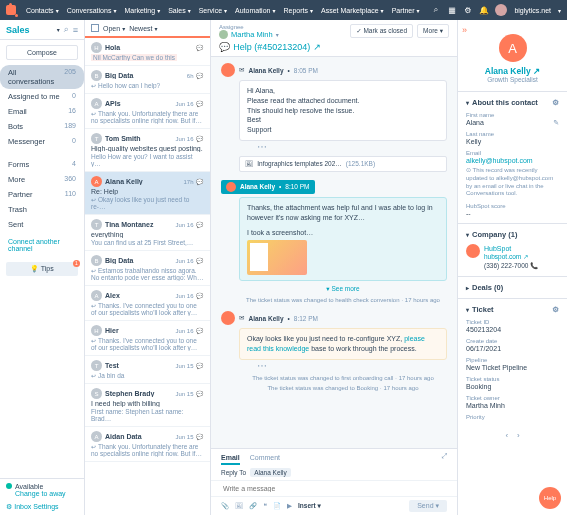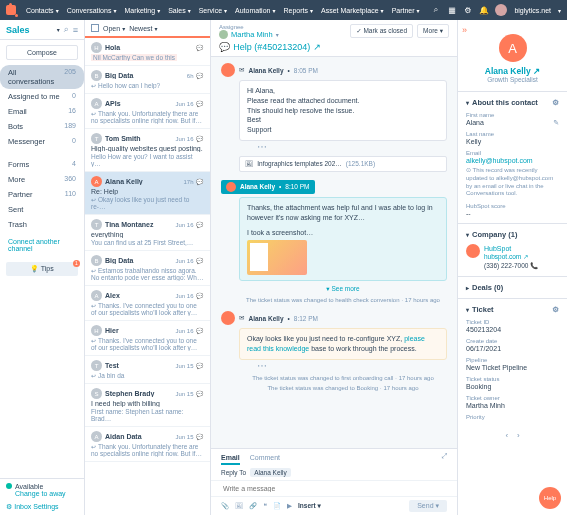--- a/index.html
+++ b/index.html
@@ -211,25 +211,25 @@
         </div>
       <div class="sb-row">
           <span>More</span>
           <span class="cnt">360</span>
         </div>
       <div class="sb-row">
           <span>Partner</span>
           <span class="cnt">110</span>
         </div>
       <div class="sb-row">
+          <span>Trash</span>
+          <span class="cnt"></span>
+        </div>
+      <div class="sb-row">
           <span>Sent</span>
-          <span class="cnt"></span>
-        </div>
-      <div class="sb-row">
-          <span>Trash</span>
           <span class="cnt"></span>
         </div>
       <div class="sb-link">Connect another channel</div>
       <div class="tips">💡 <span>Tips</span><span class="tips-dot">1</span></div>
     </div>
     <div class="sb-foot">
       <div><span class="status-dot"></span><span>Available</span></div>
       <div style="color:var(--teal);margin-left:9px">Change to away</div>
       <div style="margin-top:6px;color:var(--teal)">⚙ <span>Inbox Settings</span></div>
     </div>

